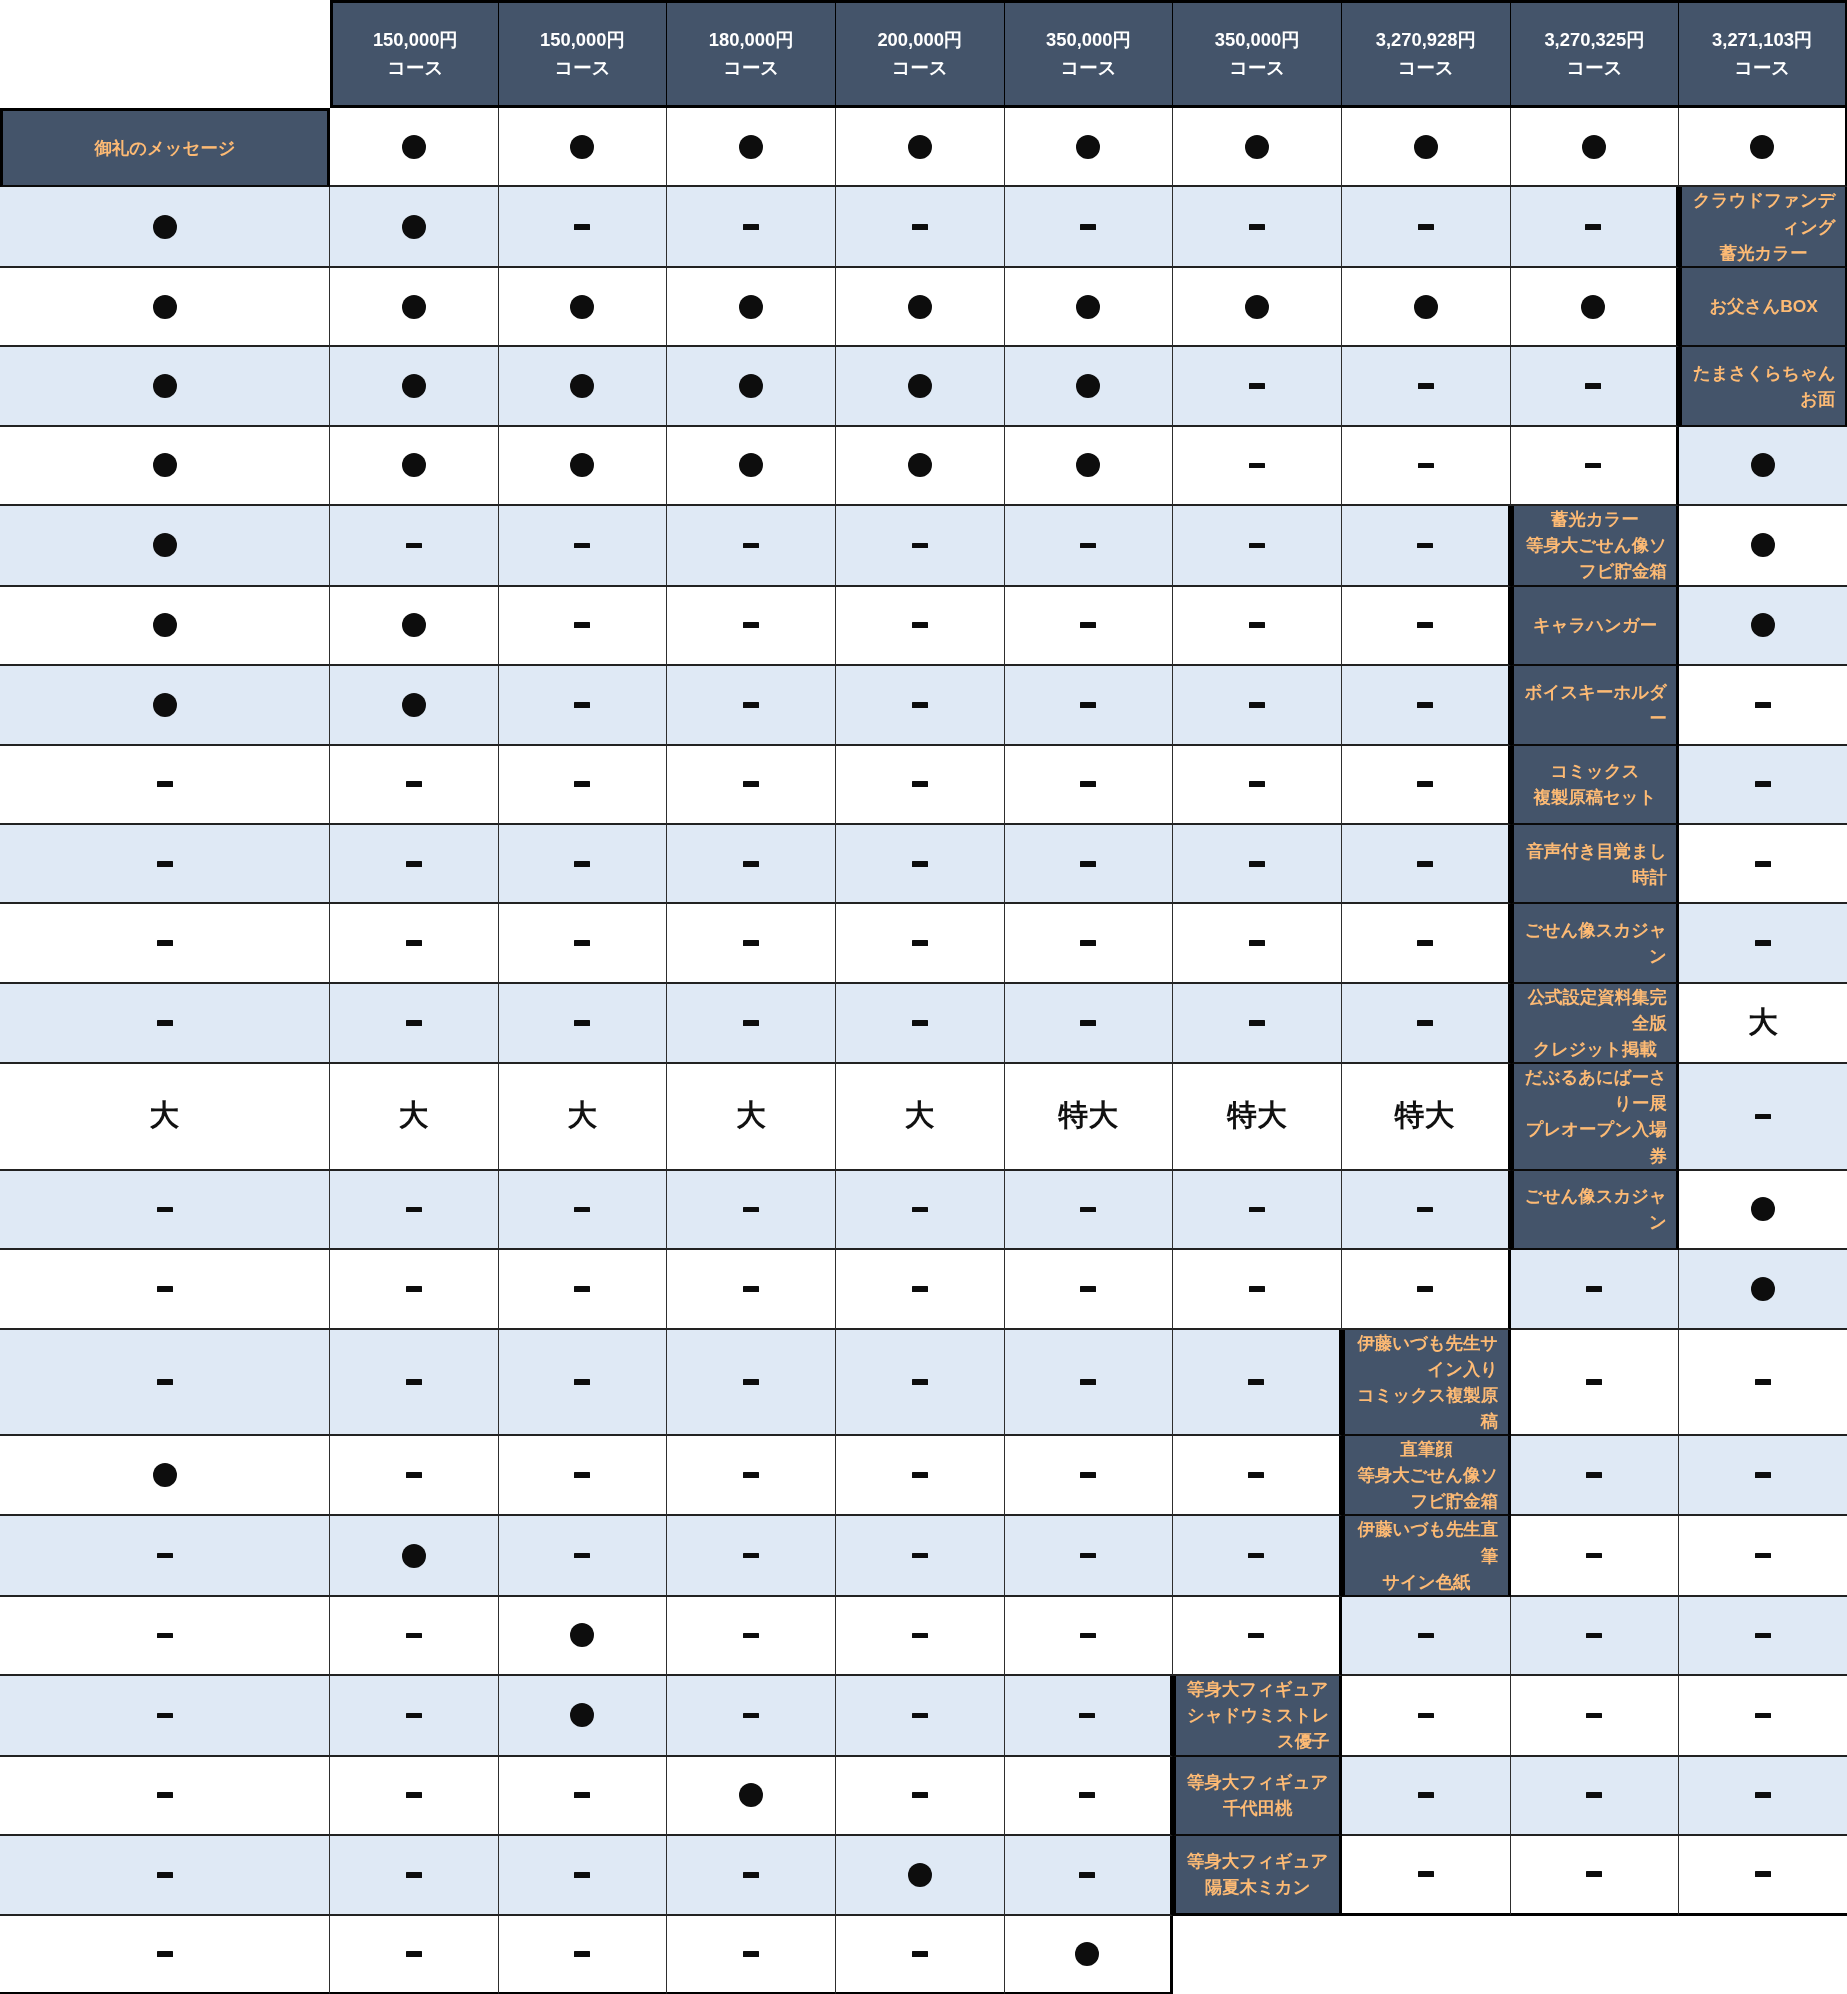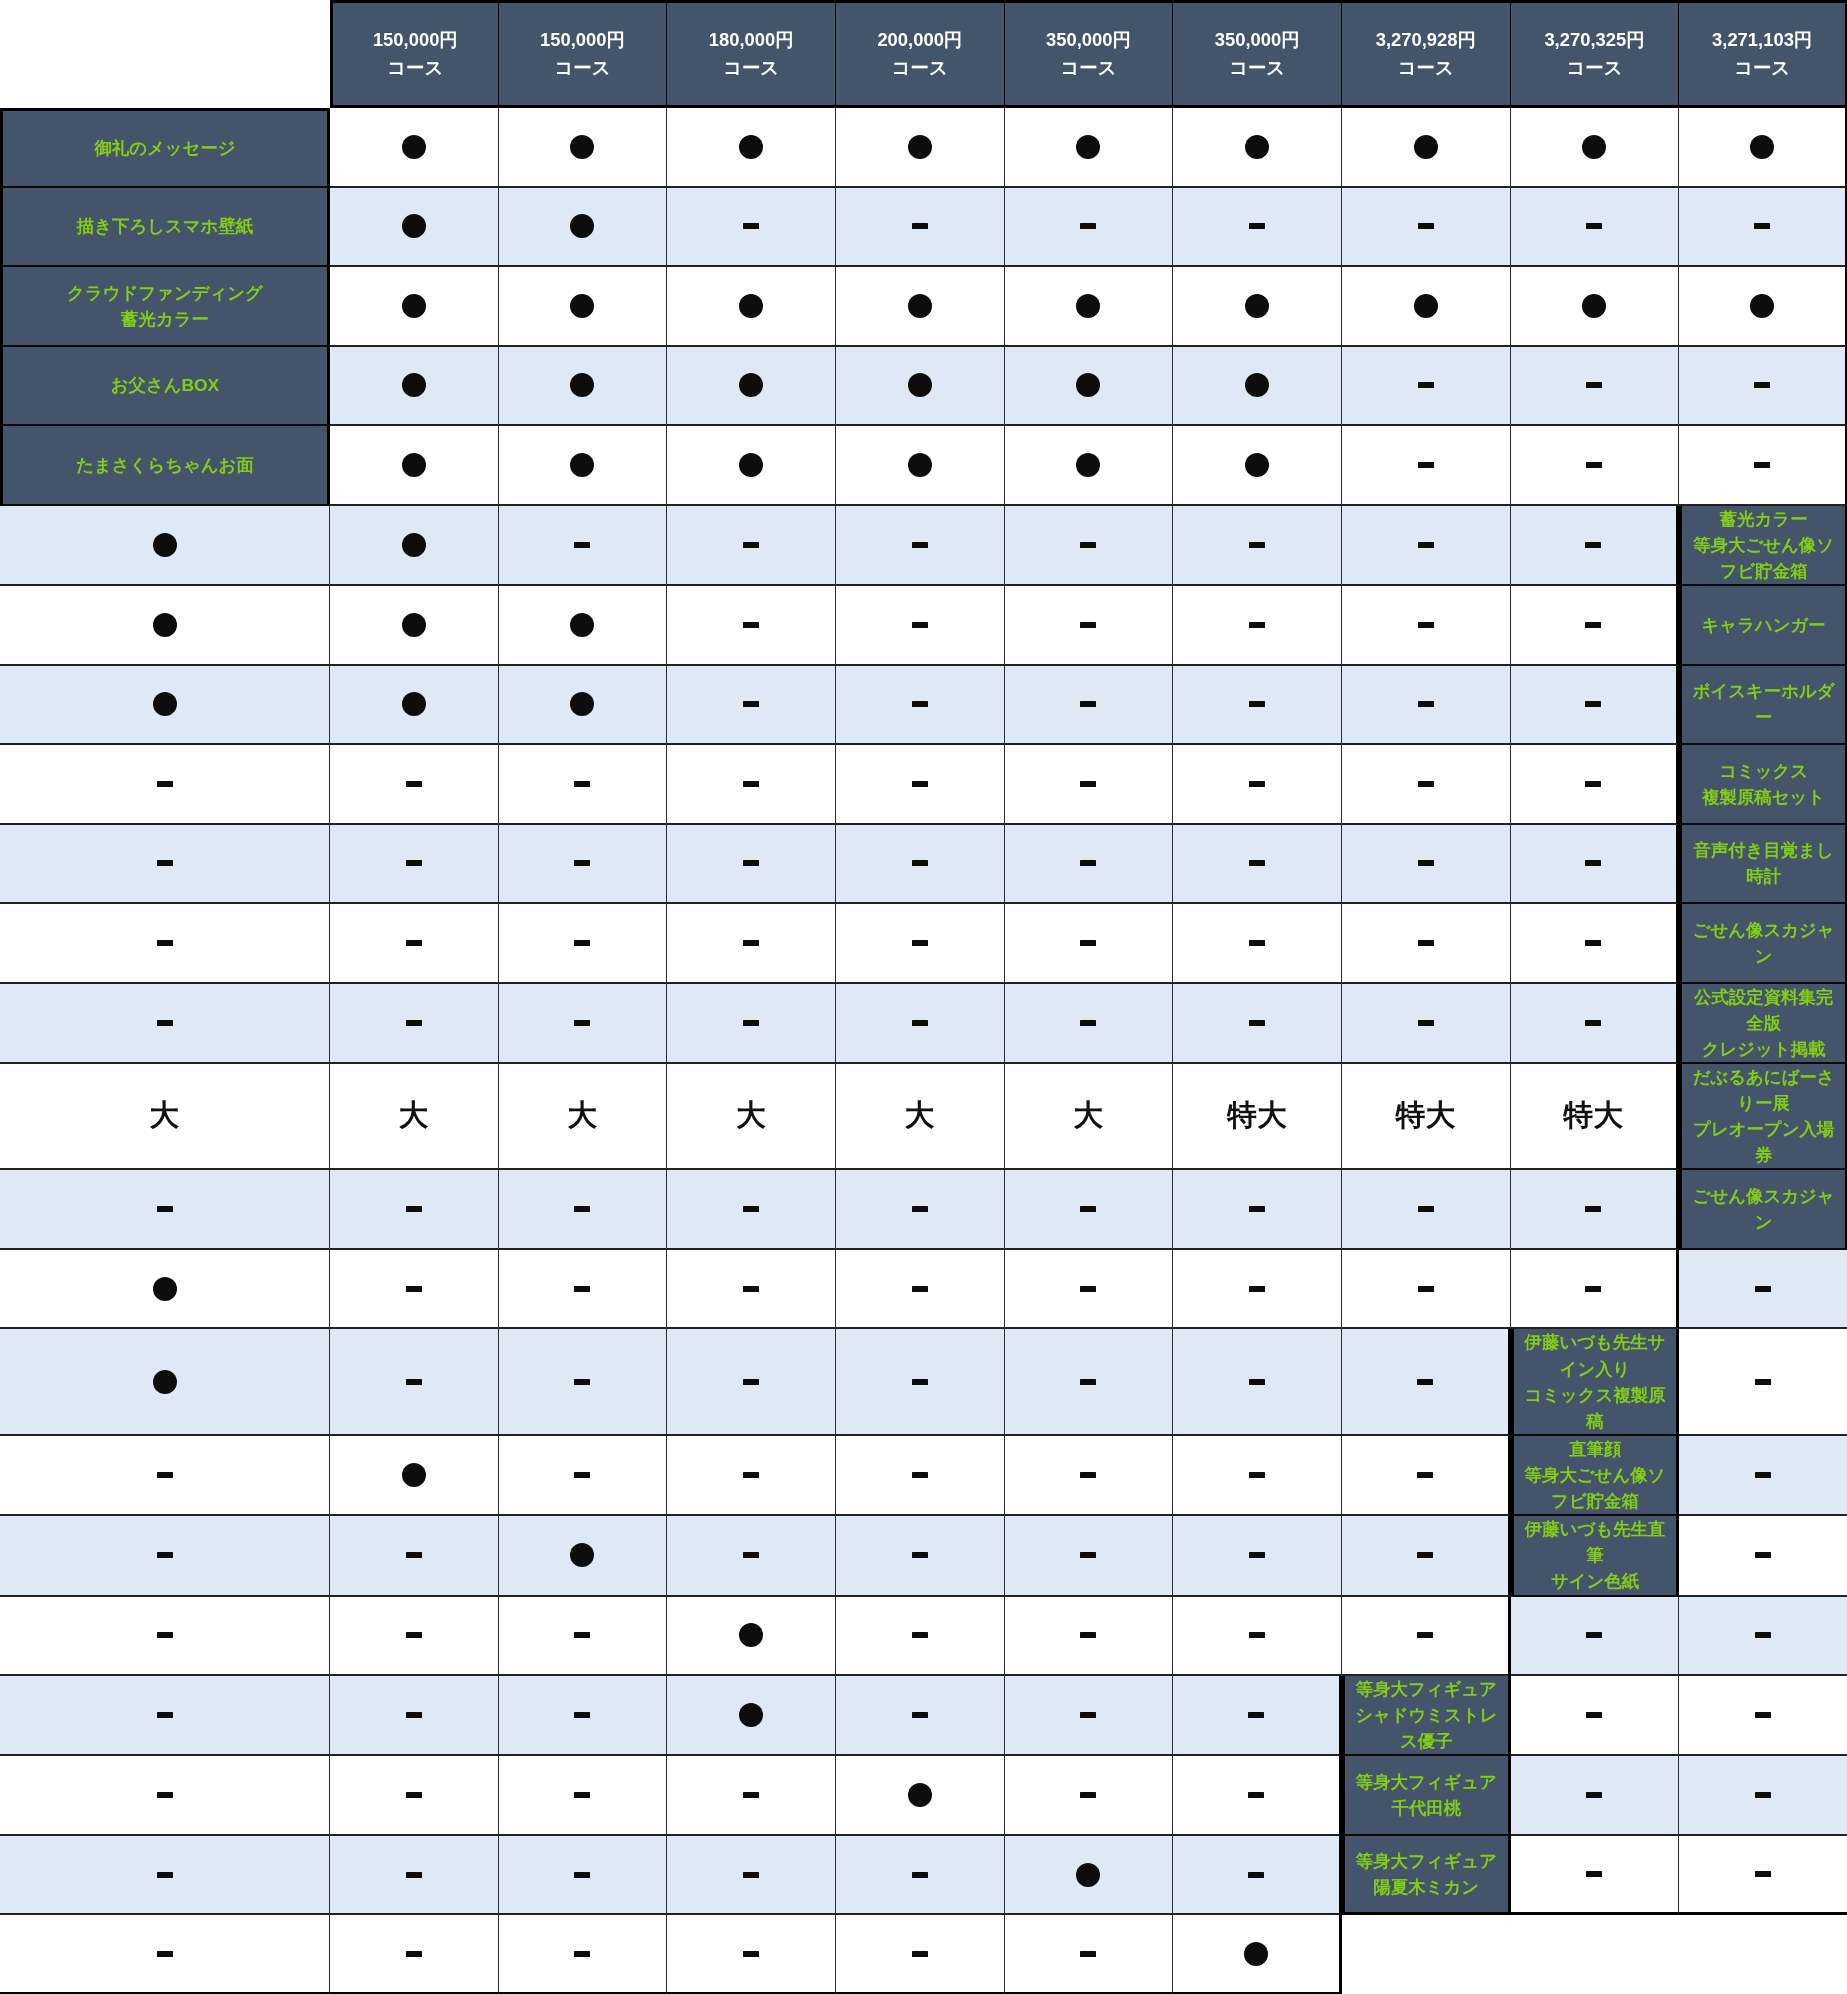--- a/index.html
+++ b/index.html
@@ -25,27 +25,27 @@
     border-bottom:3.2px solid #000;
     border-right:1.1px solid #000;
     font-weight:bold;font-size:18.4px;line-height:1.5;
     text-align:center;
   }
   .hcell.first{border-left:3.2px solid #000;}
   .hcell.last{border-right:3.2px solid #000;}
   
   .lcell{
     background:var(--head-bg);
-    color:#84cc16;
+    color:#fdba74;
     flex-direction:column;
     border-left:3.2px solid #000;
     border-right:3.2px solid #000;
     border-bottom:2.1px solid #0a0a0a;
     font-weight:bold;font-size:17.4px;line-height:1.5;
-    text-align:center;
+    text-align:right;
     padding:0 9.5px;
   }
   .lcell.rfirst{border-top:3.2px solid #000;}
   .lcell.rlast{border-bottom:3.2px solid #000;}
   
   .dcell{
     border-right:1.1px solid #2e2e2e;
     border-bottom:2.1px solid #222222;
   }
   .dcell.last{border-right:3.2px solid #000;}
@@ -121,23 +121,20 @@
       </div>
       <div class="cell dcell row-odd">
         <span class="dot"></span>
       </div>
       <div class="cell dcell row-odd">
         <span class="dot"></span>
       </div>
       <div class="cell dcell row-odd last">
         <span class="dot"></span>
       </div>
-      <div class="cell lcell">
-        <span>描き下ろしスマホ壁紙</span>
-      </div>
       <div class="cell dcell row-even">
         <span class="dot"></span>
       </div>
       <div class="cell dcell row-even">
         <span class="dot"></span>
       </div>
       <div class="cell dcell row-even">
         <span class="dash"></span>
       </div>
       <div class="cell dcell row-even">

